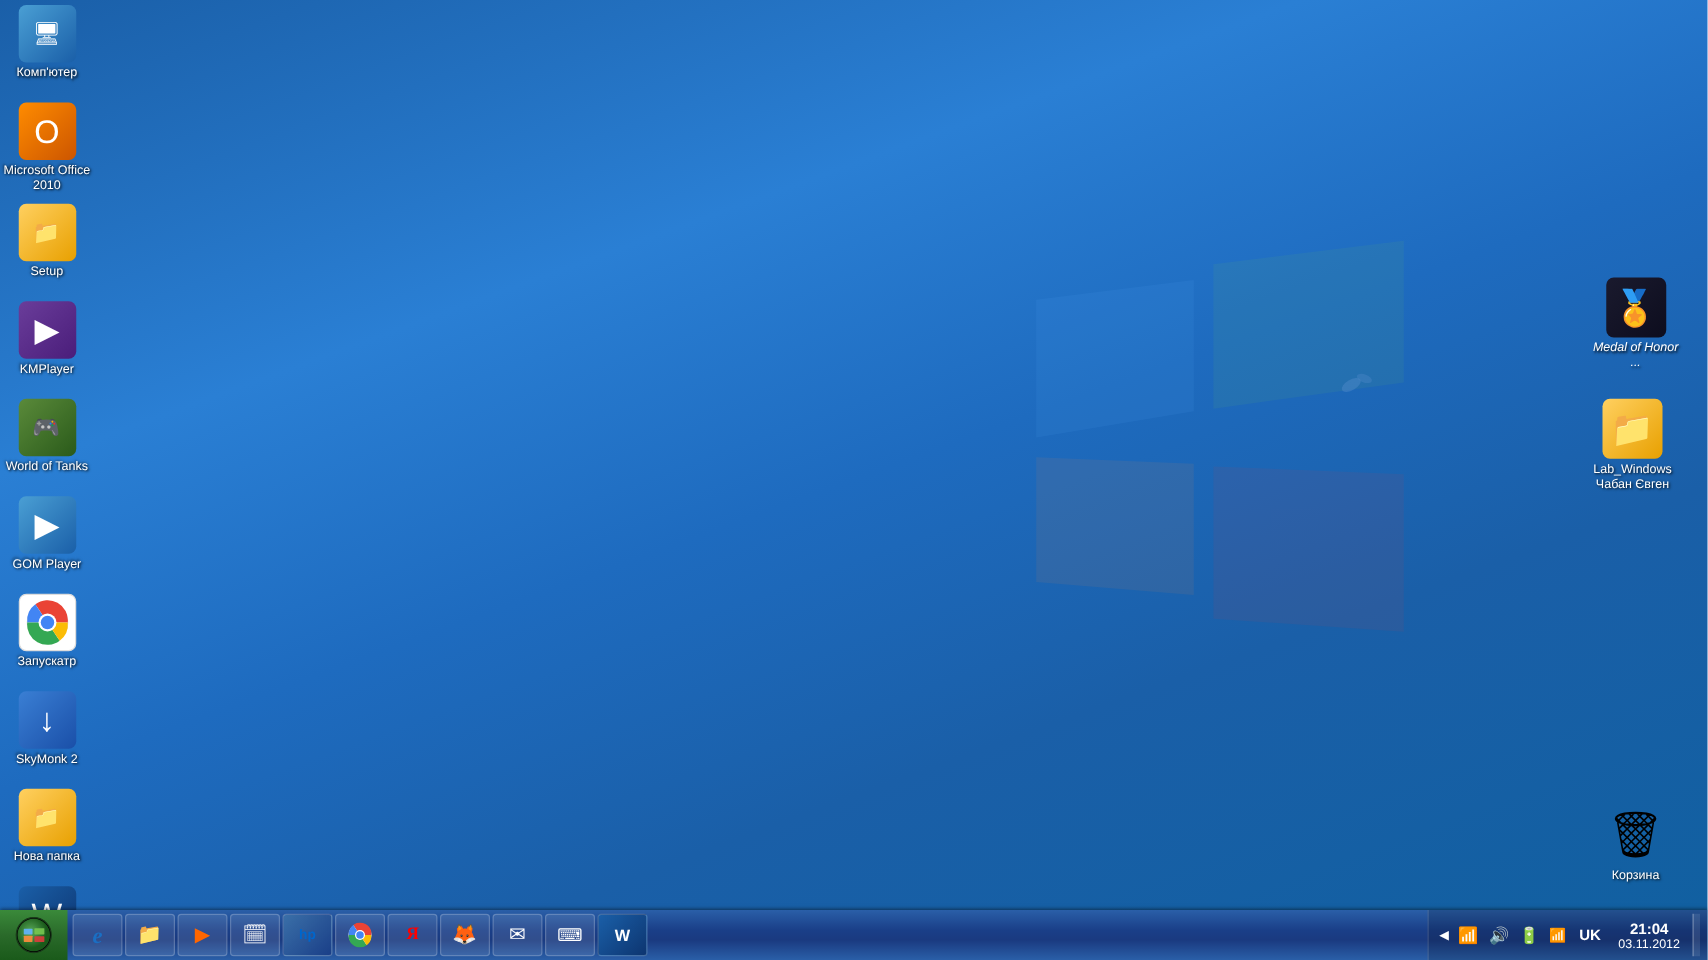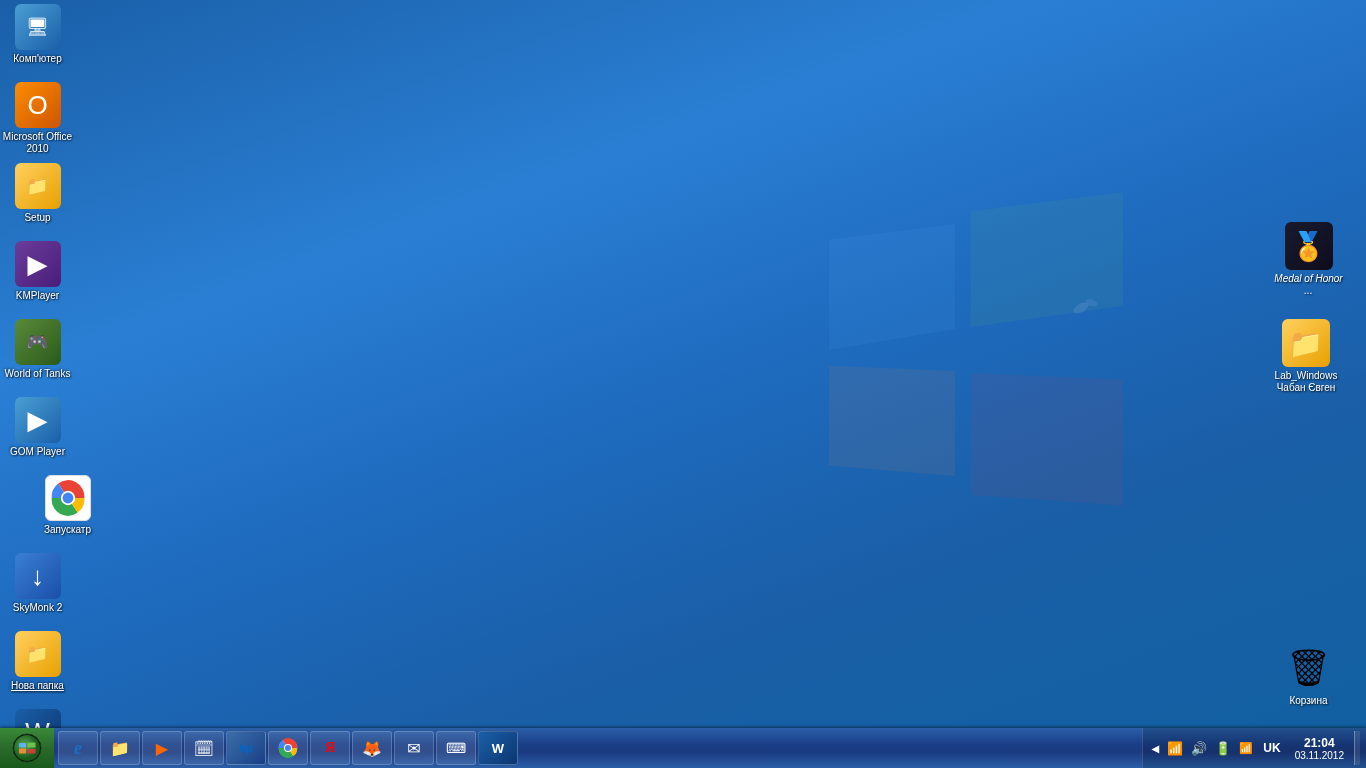--- a/index.html
+++ b/index.html
@@ -155,21 +155,21 @@
       <span style="font-size:18px;color:white;">🎮</span>
     </div>
     <span style="font-size:10px;color:white;text-shadow:1px 1px 2px rgba(0,0,0,0.9),-1px -1px 2px rgba(0,0,0,0.5);line-height:1.2;max-width:72px;word-break:break-word;text-align:left;">World of Tanks</span>
   </div>
     <div style="display:flex;flex-direction:column;align-items:center;width:75px;min-height:78px;padding:4px 2px;cursor:pointer;border-radius:4px;text-align:center;">
     <div style="width:46px;height:46px;background:linear-gradient(135deg,#4a9fd4,#1a5fa8);border-radius:6px;display:flex;align-items:center;justify-content:center;margin-bottom:3px;flex-shrink:0;">
       <span style="font-size:26px;color:white;">▶</span>
     </div>
     <span style="font-size:10px;color:white;text-shadow:1px 1px 2px rgba(0,0,0,0.9),-1px -1px 2px rgba(0,0,0,0.5);line-height:1.2;max-width:72px;word-break:break-word;text-align:center;">GOM Player</span>
   </div>
-    <div style="display:flex;flex-direction:column;align-items:center;width:75px;min-height:78px;padding:4px 2px;cursor:pointer;border-radius:4px;text-align:center;margin-left:30px;">
+    <div style="display:flex;flex-direction:column;align-items:center;width:75px;min-height:78px;padding:4px 2px;cursor:pointer;border-radius:4px;text-align:center;">
     <div style="width:46px;height:46px;background:white;border-radius:6px;border:1px solid #ddd;display:flex;align-items:center;justify-content:center;margin-bottom:3px;flex-shrink:0;">
       <svg width="36" height="36" viewBox="0 0 20 20">
       <circle cx="10" cy="10" r="9" fill="#fff" stroke="#ddd" stroke-width="0.5"></circle>
       <path d="M10,10 L19,10 A9,9 0 0,0 4.6,1.9 Z" fill="#ea4335"></path>
       <path d="M10,10 L4.6,1.9 A9,9 0 0,0 1,10 Z" fill="#4285f4"></path>
       <path d="M10,10 L1,10 A9,9 0 0,0 15.4,18.1 Z" fill="#34a853"></path>
       <path d="M10,10 L15.4,18.1 A9,9 0 0,0 19,10 Z" fill="#fbbc05"></path>
       <circle cx="10" cy="10" r="4" fill="#fff"></circle>
       <circle cx="10" cy="10" r="3" fill="#4285f4"></circle>
     </svg>
@@ -179,21 +179,21 @@
     <div style="display:flex;flex-direction:column;align-items:center;width:75px;min-height:78px;padding:4px 2px;cursor:pointer;border-radius:4px;text-align:center;">
     <div style="width:46px;height:46px;background:linear-gradient(135deg,#3a7fd4,#1a4fa8);border-radius:6px;display:flex;align-items:center;justify-content:center;margin-bottom:3px;flex-shrink:0;">
       <span style="font-size:26px;color:white;">↓</span>
     </div>
     <span style="font-size:10px;color:white;text-shadow:1px 1px 2px rgba(0,0,0,0.9),-1px -1px 2px rgba(0,0,0,0.5);line-height:1.2;max-width:72px;word-break:break-word;text-align:left;">SkyMonk 2</span>
   </div>
     <div style="display:flex;flex-direction:column;align-items:center;width:75px;min-height:78px;padding:4px 2px;cursor:pointer;border-radius:4px;text-align:center;">
     <div style="width:46px;height:46px;background:linear-gradient(135deg,#ffd060,#e8a000);border-radius:6px;display:flex;align-items:center;justify-content:center;margin-bottom:3px;flex-shrink:0;">
       <span style="font-size:18px;color:#333;">📁</span>
     </div>
-    <span style="font-size:10px;color:white;text-shadow:1px 1px 2px rgba(0,0,0,0.9),-1px -1px 2px rgba(0,0,0,0.5);line-height:1.2;max-width:72px;word-break:break-word;text-align:center;text-decoration:underline;">Нова папка</span>
+    <span style="font-size:10px;color:white;text-shadow:1px 1px 2px rgba(0,0,0,0.9),-1px -1px 2px rgba(0,0,0,0.5);line-height:1.2;max-width:72px;word-break:break-word;text-align:center;">Нова папка</span>
   </div>
     <div style="display:flex;flex-direction:column;align-items:center;width:75px;min-height:78px;padding:4px 2px;cursor:pointer;border-radius:4px;text-align:center;">
     <div style="width:46px;height:46px;background:linear-gradient(135deg,#1a5fa8,#0d3570);border-radius:6px;display:flex;align-items:center;justify-content:center;margin-bottom:3px;flex-shrink:0;">
       <span style="font-size:26px;color:white;">W</span>
     </div>
     <span style="font-size:10px;color:white;text-shadow:1px 1px 2px rgba(0,0,0,0.9),-1px -1px 2px rgba(0,0,0,0.5);line-height:1.2;max-width:72px;word-break:break-word;text-align:center;">ВАЖКА ДОЛЯ ЗАД...</span>
   </div>
   </div>
 
 <div style="position:absolute;top:218px;right:20px;display:flex;flex-direction:column;align-items:center;width:75px;cursor:pointer;text-align:center;padding:4px 2px;border-radius:4px;">

